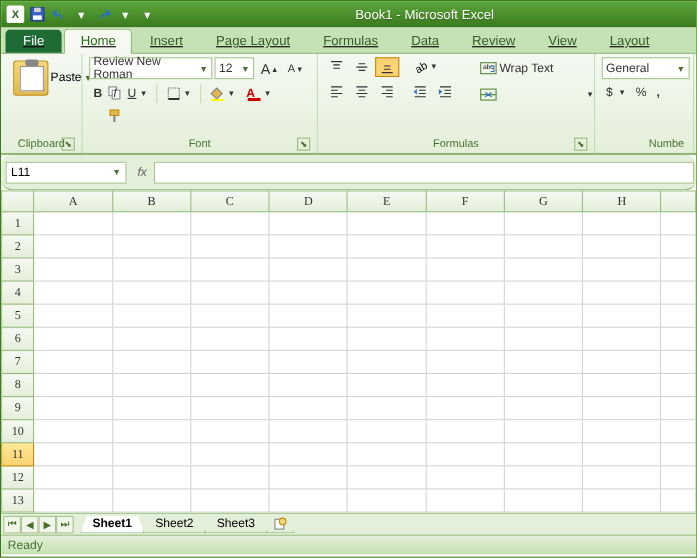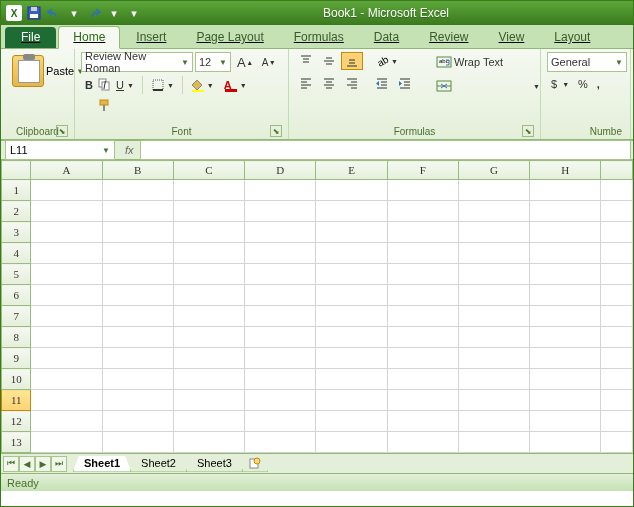--- a/index.html
+++ b/index.html
@@ -21,21 +21,21 @@
 .bigbtn { display:flex; flex-direction:row; align-items:center; gap:2px; padding:2px 4px; cursor:pointer; border:1px solid transparent; }
 .smbtn { padding:1px 3px; cursor:pointer; border:1px solid transparent; display:inline-flex; align-items:center; gap:2px; font-size:11px; color:#333; }
 .smbtn.active { background:#fbd374; border-color:#c28a0e; }
 .vcol { display:flex; flex-direction:column; gap:1px; }
 .vrow { display:flex; gap:1px; align-items:center; }
 .combo { height:20px; border:1px solid #a9c48e; background:#fff; display:flex; align-items:center; padding:0 3px; font-size:11px; color:#333; cursor:pointer; }
 .combo .arrow { margin-left:auto; font-size:8px; color:#49702e; }
 .paste-icon { width:32px; height:32px; background:linear-gradient(#f5d77a,#e3b74b); border:1px solid #c28a0e; border-radius:3px; position:relative; }
 .paste-icon::after { content:''; position:absolute; inset:4px 3px 3px 5px; background:#fff; border:1px solid #999; }
 .paste-icon::before { content:''; position:absolute; top:-2px; left:10px; width:12px; height:6px; background:#888; border-radius:2px; }
-.formula-bar { height:19px; background:#e4efd9; border-bottom:1px solid #8fb975; display:flex; align-items:center; }
+.formula-bar { height:32px; background:#e4efd9; border-bottom:1px solid #8fb975; display:flex; align-items:center;border-radius:10px; }
 .namebox { width:110px; height:20px; background:#fff; border:1px solid #a9c48e; margin:0 4px; display:flex; align-items:center; padding:0 4px; font-size:11px; }
 .namebox .arrow { margin-left:auto; font-size:8px; color:#49702e; }
 .fx-label { font-style:italic; font-size:11px; color:#666; padding:0 6px; }
 .fx-input { flex:1; height:20px; background:#fff; border:1px solid #a9c48e; margin-right:2px; }
 .grid { position:relative; overflow:hidden; }
 .grid table { border-collapse:collapse; width:100%; }
 .grid td,.grid th { border:1px solid #d4d4d4; font-size:11px; font-family:'Times New Roman',serif; }
 .colhdr,.rowhdr,.corner { background:linear-gradient(#f5f9f2,#e4efd9); text-align:center; color:#333; font-family:'Segoe UI',sans-serif; font-weight:normal; border-color:#9bbb82 !important; }
 .corner { width:28px; }
 .colhdr { height:19px; width:68px; }

